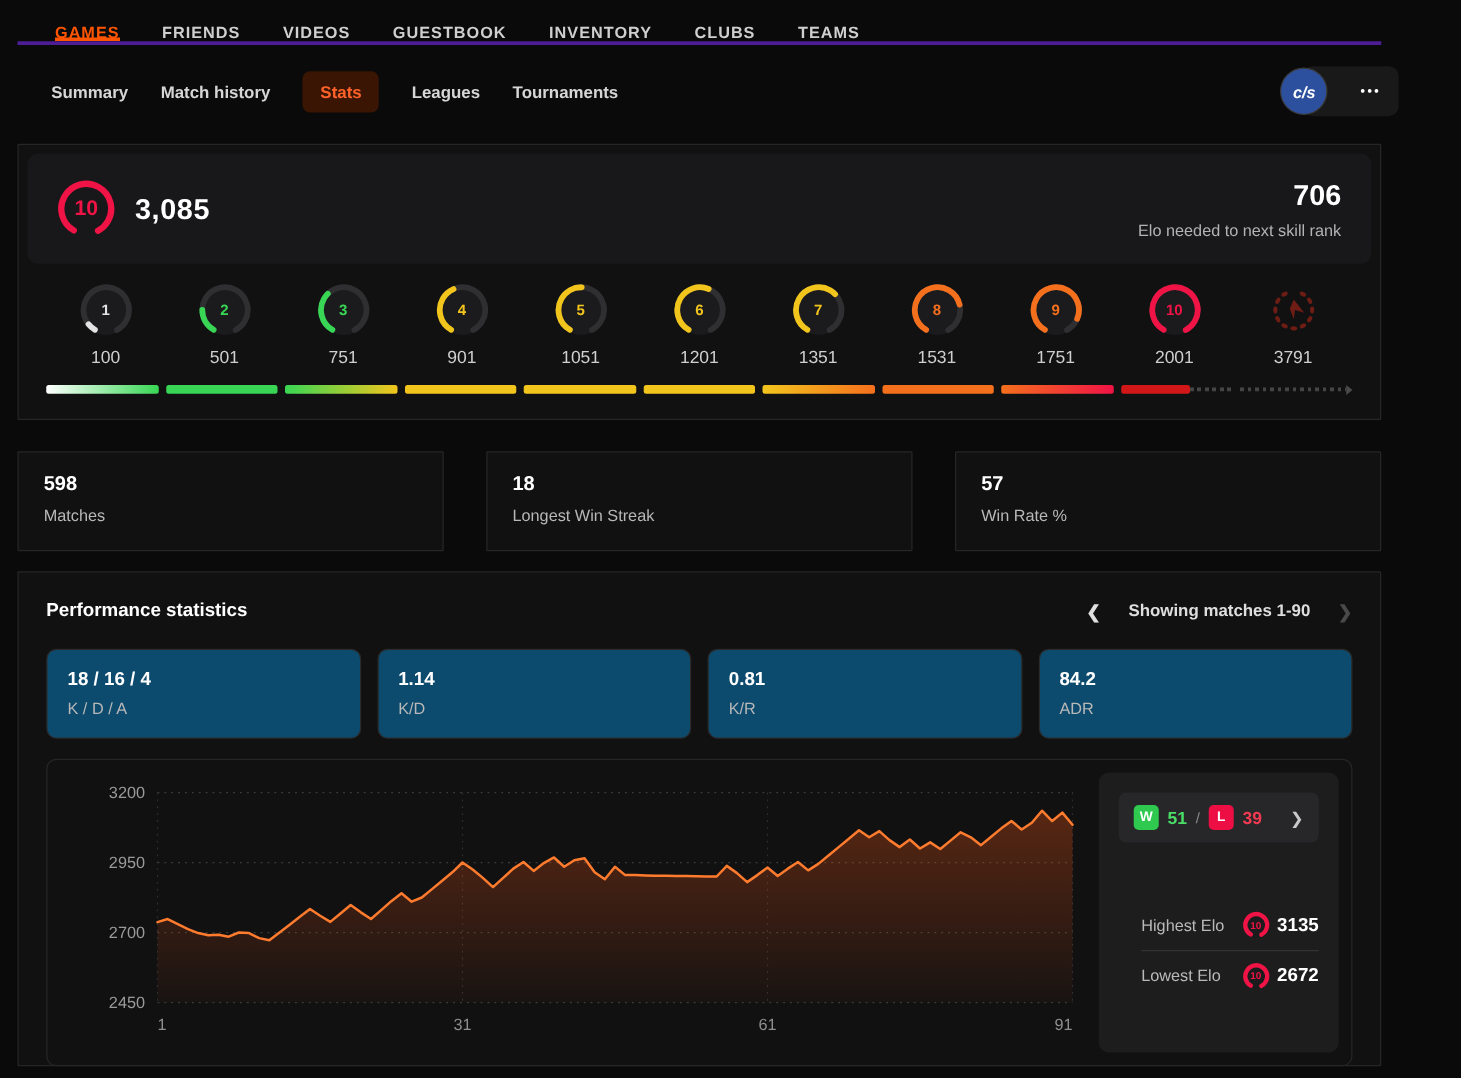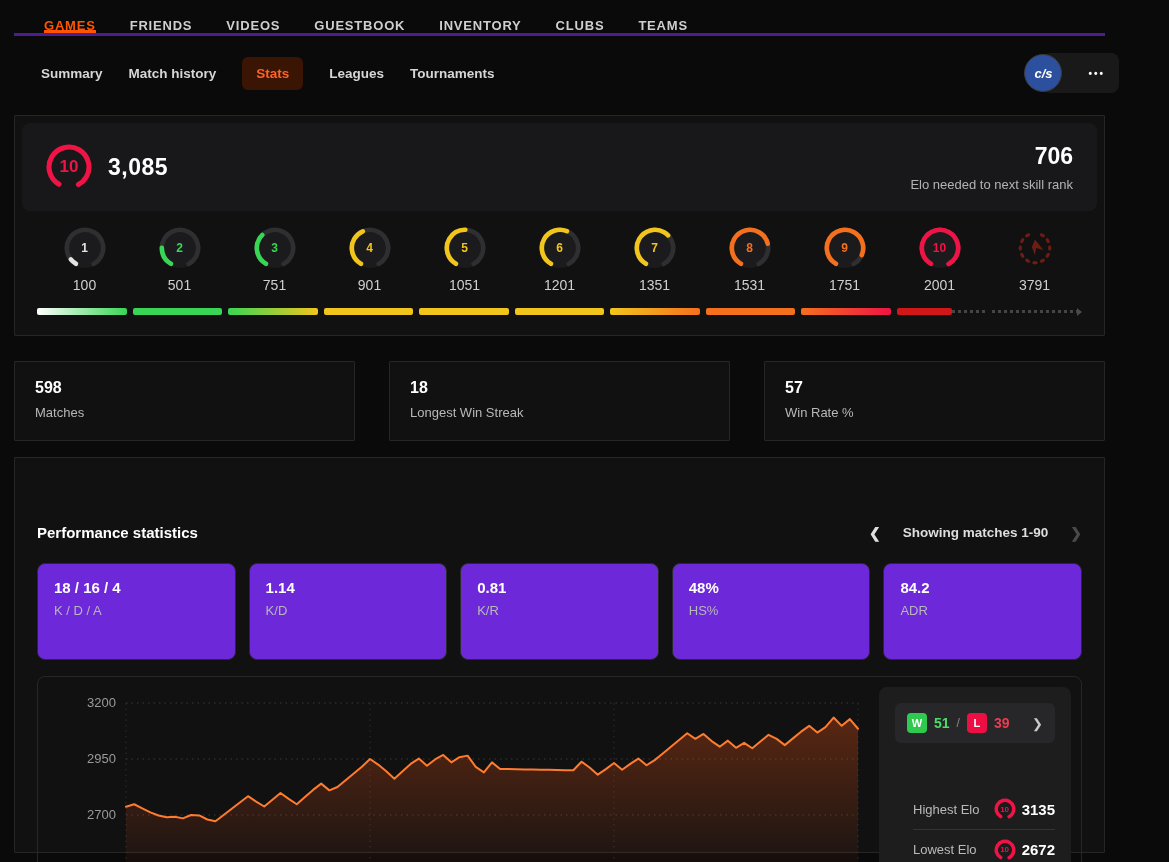--- a/index.html
+++ b/index.html
@@ -43,28 +43,28 @@
   .seg .arrow { width:0; height:0; border-left:5px solid #4a4a4a; border-top:4px solid transparent; border-bottom:4px solid transparent; }
 
   
   .summary-row { display:flex; gap:34px; margin-top:25px; }
   .summary-card { flex:1; height:80px; padding:17px 20px; }
   .big-stat { font-size:16px; font-weight:bold; color:#fff; }
   .stat-label { font-size:13px; color:#b8b8b8; margin-top:8px; }
 
   
   .perf-card { margin-top:16px; padding:22px; height:396px; }
-  .perf-head { display:flex; align-items:center; margin-bottom:22px;margin-top:44px; }
+  .perf-head { display:flex; align-items:center; margin-bottom:22px; }
   .perf-title { font-size:15px; font-weight:bold; color:#fff; }
   .pager { margin-left:auto; display:flex; align-items:center; gap:22px; }
   .chev { font-size:14px; color:#e0e0e0; cursor:pointer; font-weight:bold; }
   .chev.disabled { color:#4a4a4a; }
   .pager-label { font-size:13.5px; font-weight:bold; color:#dedede; }
   .perf-cards { display:flex; gap:13px; margin-bottom:16px; }
-  .perf-stat { flex:1; height:97px; border:1px solid #2a2a2a; border-radius:8px; padding:15px 16px; background:#6d28d9; }
+  .perf-stat { flex:1; height:72px; border:1px solid #2a2a2a; border-radius:8px; padding:15px 16px; background:#0c4a6e; }
   .perf-stat .big-stat { font-size:15px; }
   .perf-stat .stat-label { margin-top:7px; }
 
   
   .chart-wrap { border:1px solid #262626; border-radius:8px; display:flex; padding:4px; height:246px; }
   .chart-area { flex:1; }
   .side-panel { width:192px; background:#1d1d1e; border-radius:8px; margin:6px; padding:16px; }
   .wl-box { background:#27272a; border-radius:6px; height:40px; display:flex; align-items:center; padding:0 12px; gap:7px; cursor:pointer; }
   .wl-badge { width:20px; height:20px; border-radius:4px; display:flex; align-items:center; justify-content:center; font-size:11px; font-weight:bold; color:#fff; }
   .wl-num { font-size:14px; font-weight:bold; }
@@ -269,24 +269,20 @@
             <div class="big-stat">18 / 16 / 4</div>
             <div class="stat-label">K / D / A</div>
           </div>
           <div class="perf-stat">
             <div class="big-stat">1.14</div>
             <div class="stat-label">K/D</div>
           </div>
           <div class="perf-stat">
             <div class="big-stat">0.81</div>
             <div class="stat-label">K/R</div>
-          </div>
-          <div class="perf-stat">
-            <div class="big-stat">48%</div>
-            <div class="stat-label">HS%</div>
           </div>
           <div class="perf-stat">
             <div class="big-stat">84.2</div>
             <div class="stat-label">ADR</div>
           </div>
         </div>
       <div class="chart-wrap">
         <div class="chart-area" id="chart-area"><svg width="830" height="238" viewBox="0 0 830 238">
               <defs>
                 <linearGradient id="areaGrad" x1="0" y1="0" x2="0" y2="1">

